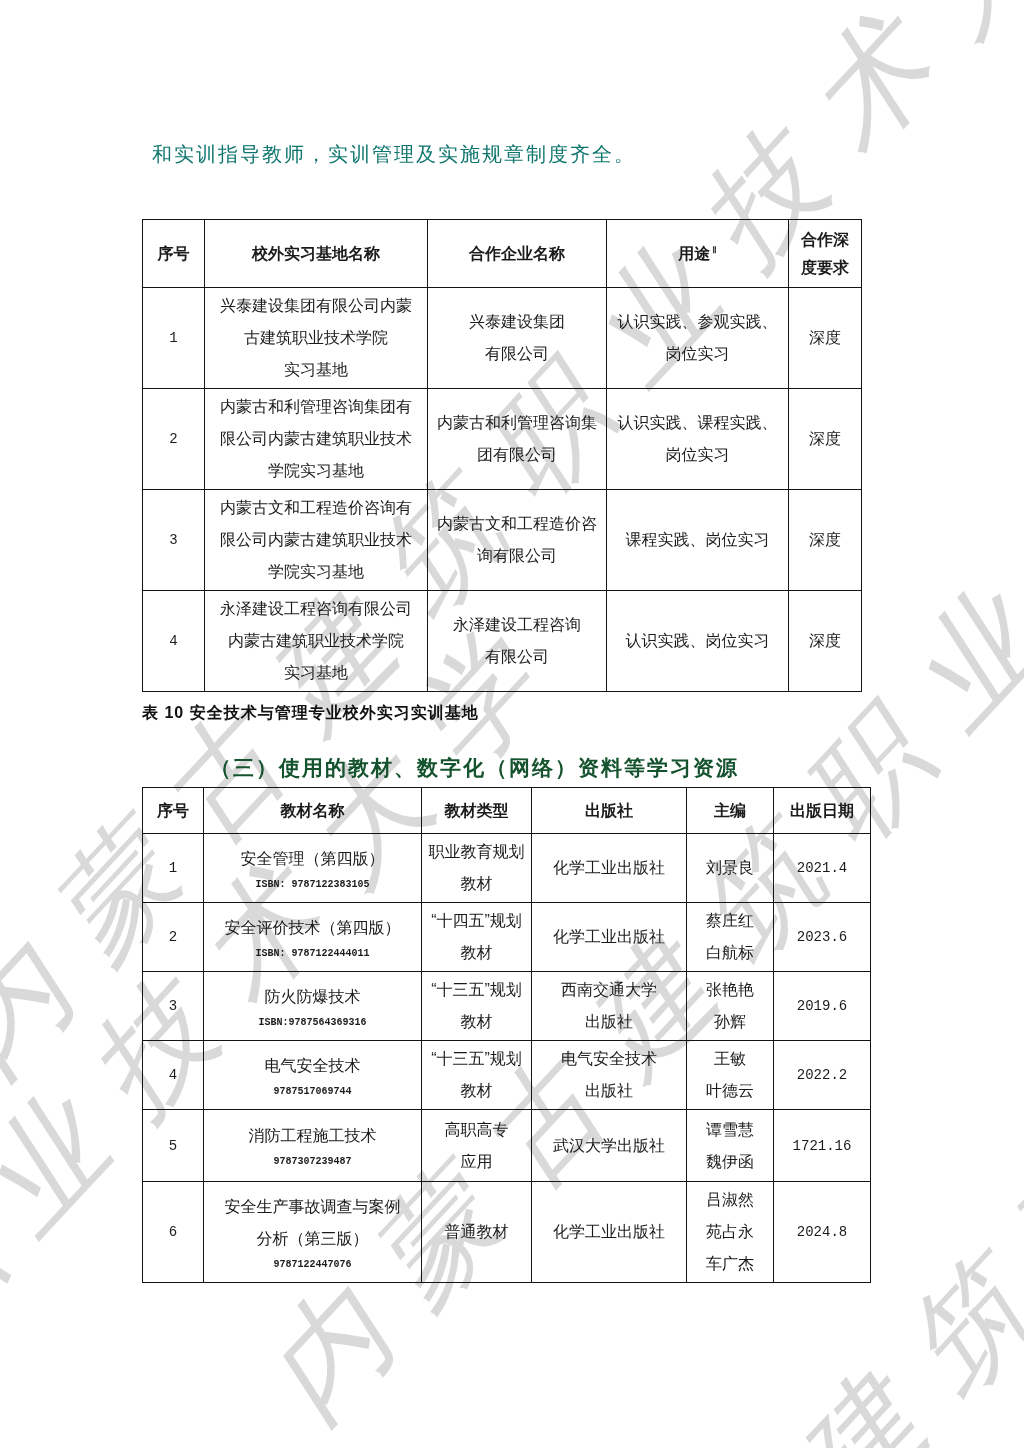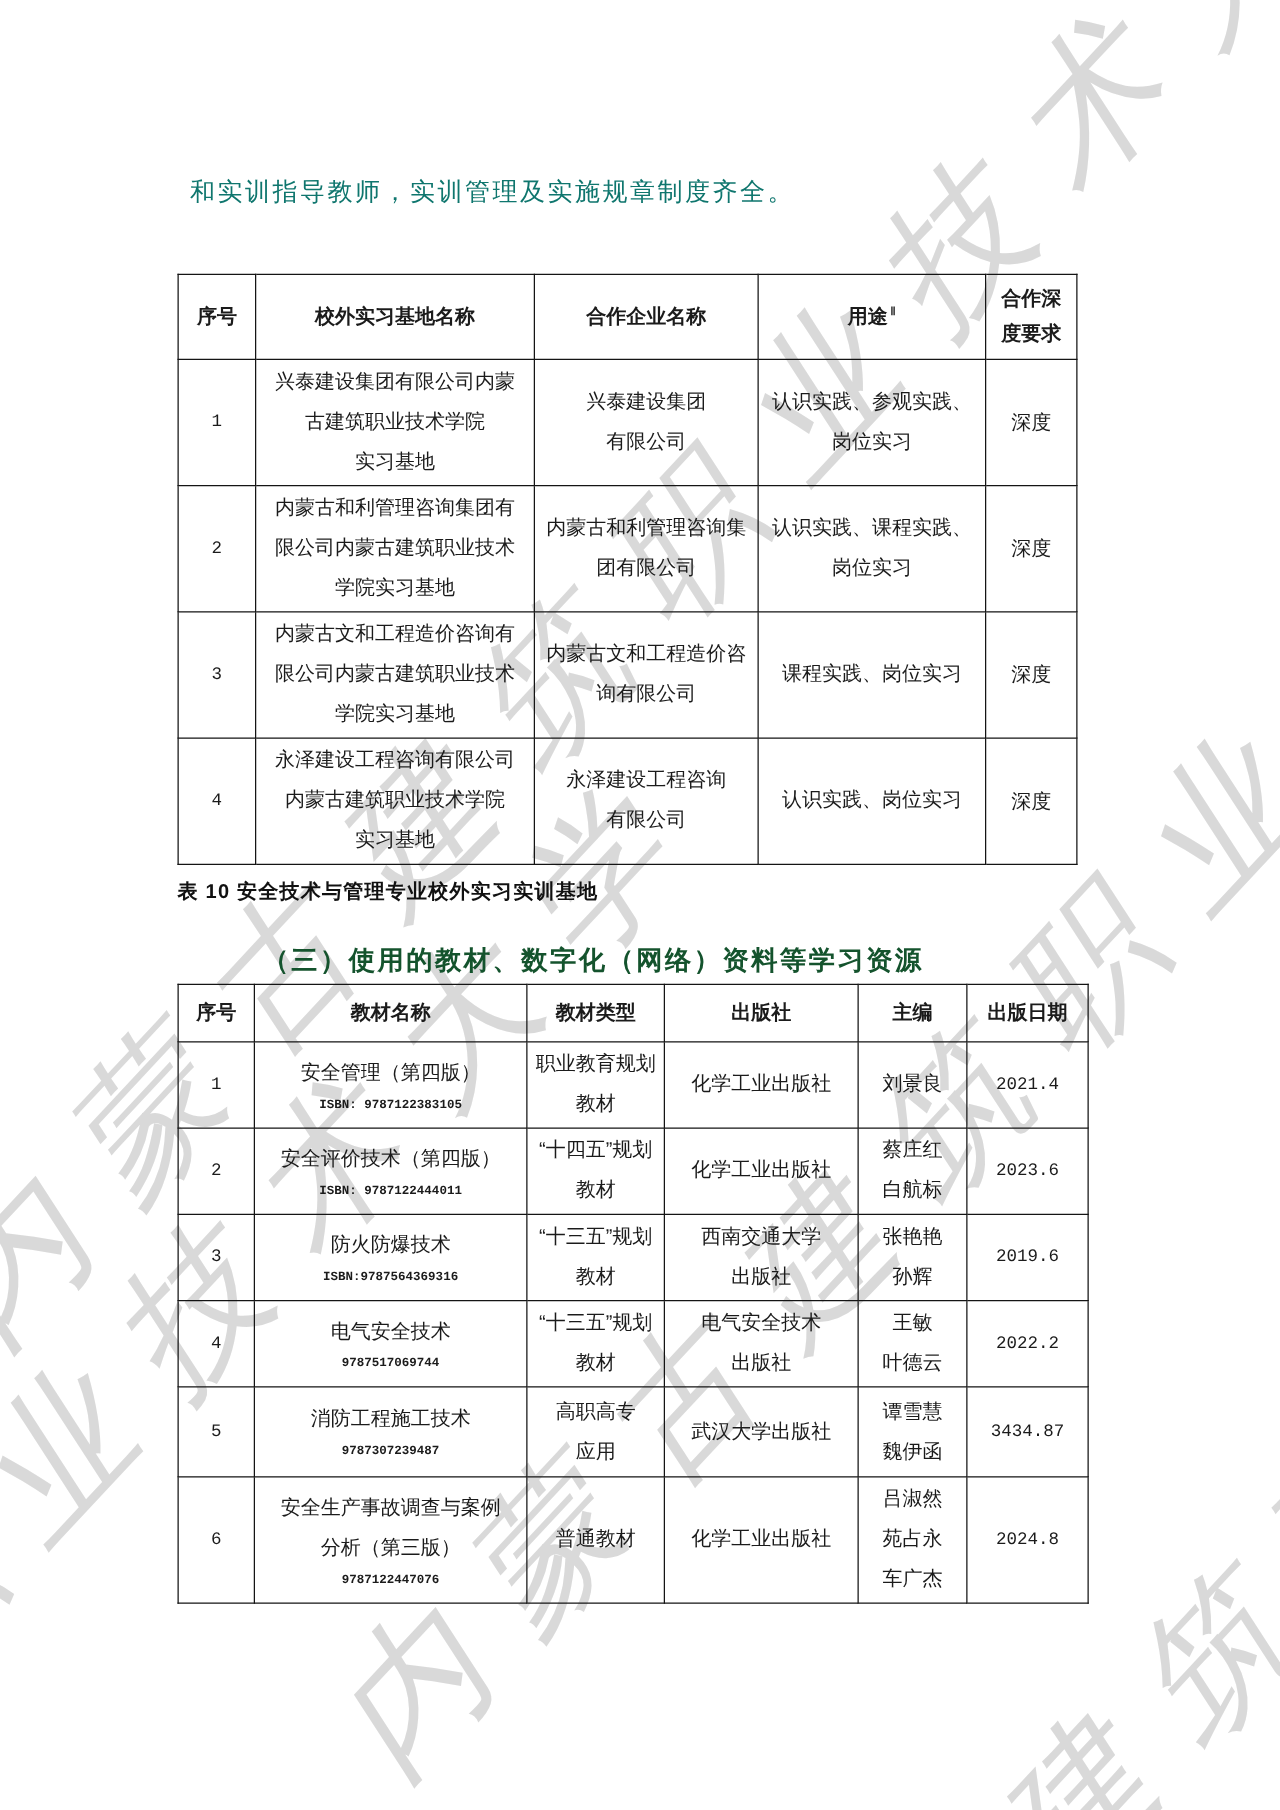--- a/index.html
+++ b/index.html
@@ -214,21 +214,21 @@
         <td class="mono">5</td>
         <td>
           <div class="title-lines">消防工程施工技术</div>
           <div class="isbn">9787307239487</div>
         </td>
         <td class="pre">高职高专
 应用</td>
         <td class="pre">武汉大学出版社</td>
         <td class="pre">谭雪慧
 魏伊函</td>
-        <td class="mono">3434.87</td>
+        <td class="mono">1721.16</td>
       </tr>
       <tr class="r6">
         <td class="mono">6</td>
         <td>
           <div class="title-lines">安全生产事故调查与案例
 分析（第三版）</div>
           <div class="isbn">9787122447076</div>
         </td>
         <td class="pre">普通教材</td>
         <td class="pre">化学工业出版社</td>

